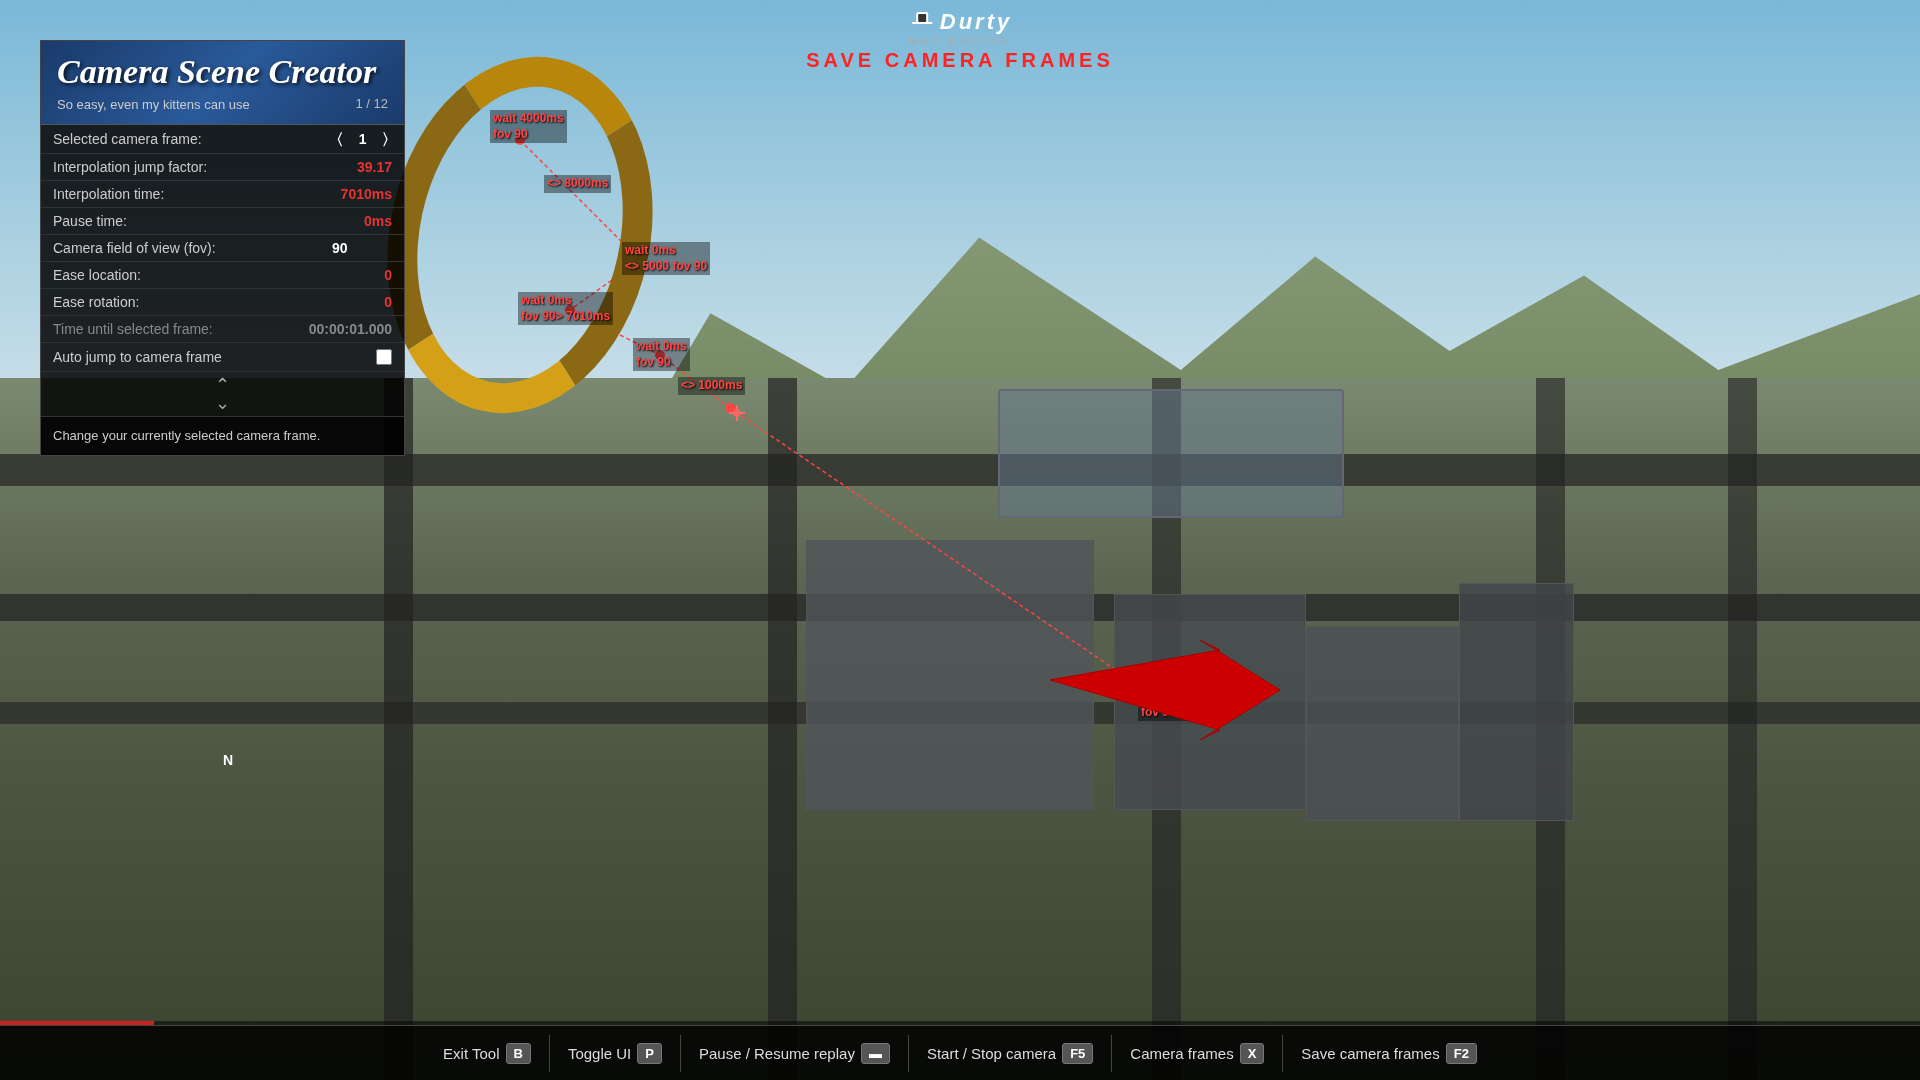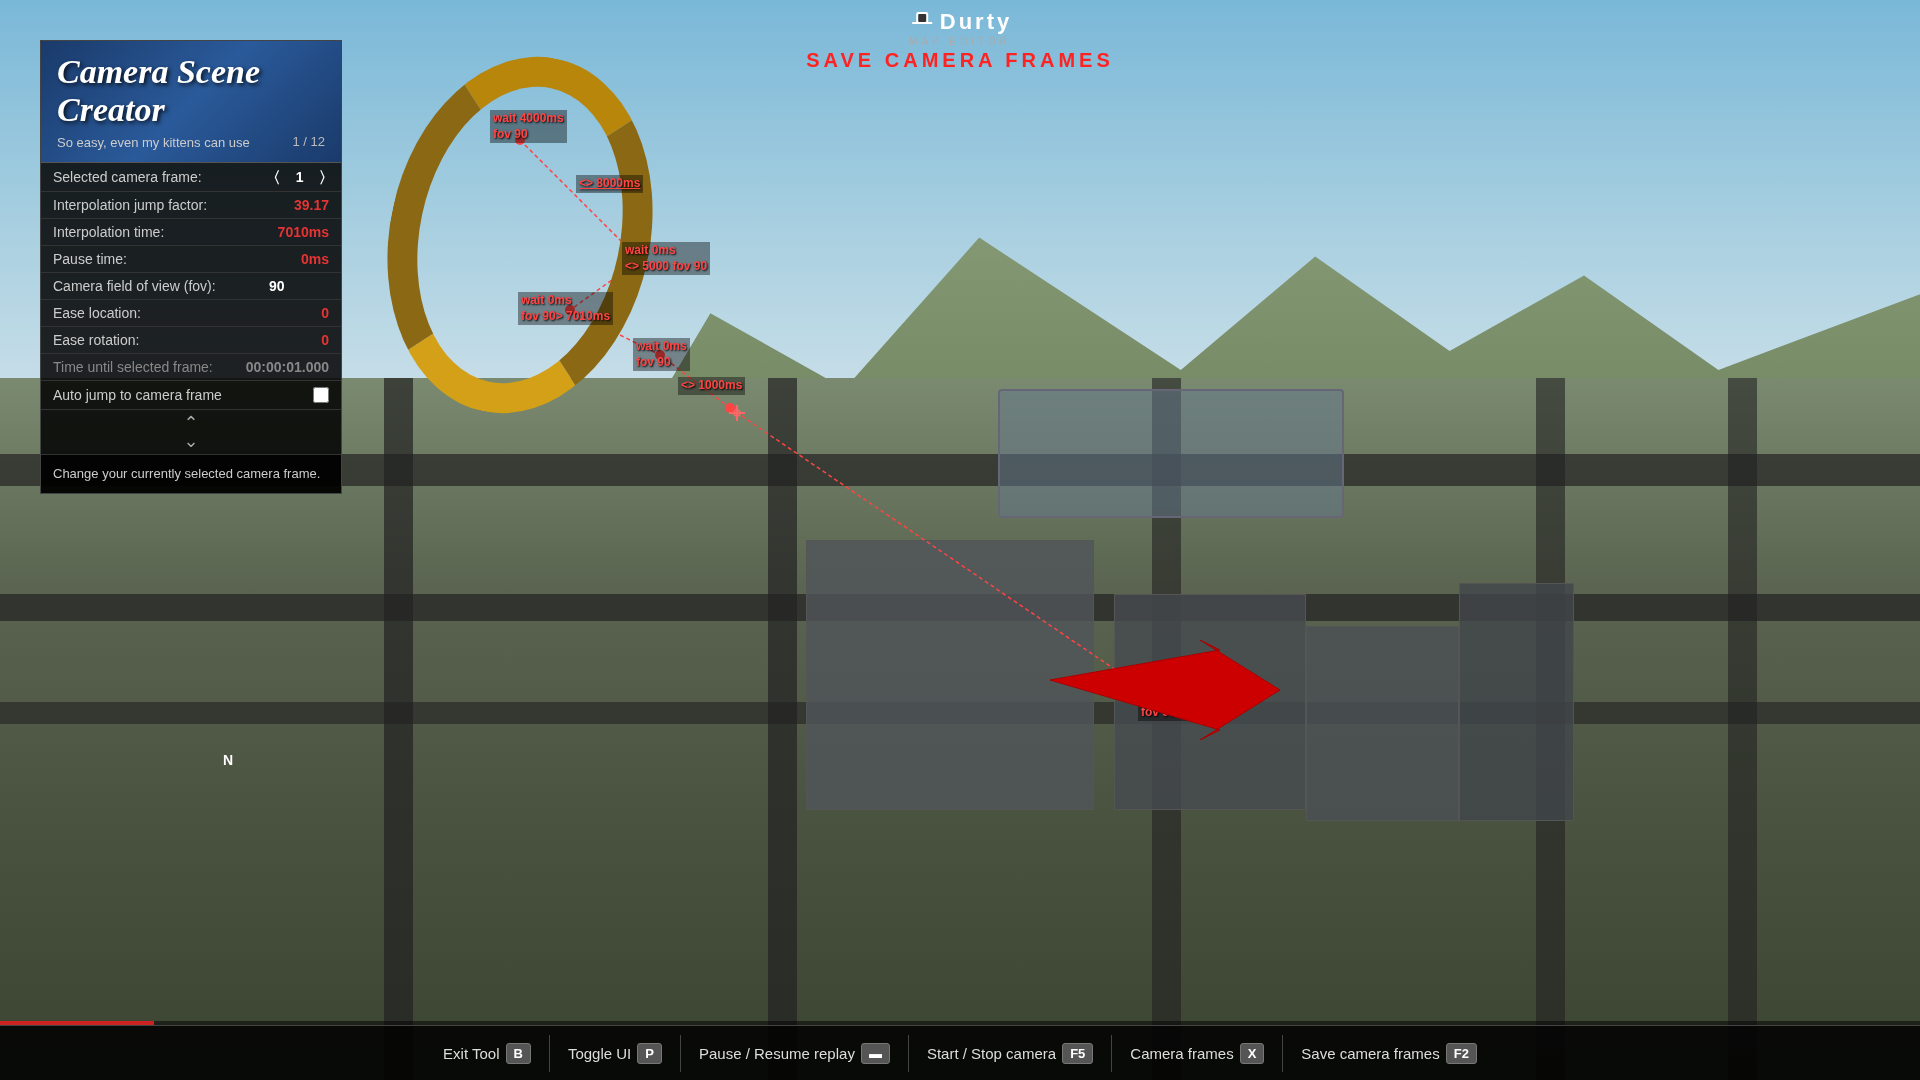--- a/index.html
+++ b/index.html
@@ -45,21 +45,21 @@
       top: 35%; left: 0;
       width: 100%; height: 65%;
       background: linear-gradient(180deg, #7a8a70 0%, #5a6450 30%, #4a5440 60%, #3a4430 100%);
     }
 
     
     #ui-panel {
       position: absolute;
       top: 40px;
       left: 40px;
-      width: 302px;
+      width: 365px;
       background: rgba(0, 0, 0, 0.85);
       border: 1px solid #444;
       z-index: 100;
     }
 
     .panel-header {
       background: linear-gradient(135deg, #1a3a6a 0%, #2a5a9a 50%, #1a3a6a 100%);
       padding: 12px 16px;
       border-bottom: 1px solid #555;
     }
@@ -305,37 +305,37 @@
       <line x1="0" y1="-8" x2="0" y2="8" stroke="#ff6666" stroke-width="2"></line>
       <circle cx="0" cy="0" r="3" fill="none" stroke="#ff6666" stroke-width="1.5"></circle>
     </svg>
   </div>
 
   <svg style="position:absolute; top:640px; left:1050px; width:230px; height:100px; z-index:55; pointer-events:none;">
     <polygon points="0,40 170,10 150,0 230,50 150,100 170,90" fill="#cc0000" stroke="#aa0000" stroke-width="1"></polygon>
   </svg>
 
   <div class="cam-annotation" style="top:110px; left:490px;">wait 4000ms<br>fov 90</div>
-  <div class="cam-annotation" style="top:175px; left:576px;text-decoration:underline;">&lt;&gt; 8000ms</div>
+  <div class="cam-annotation" style="top:175px; left:544px;">&lt;&gt; 8000ms</div>
   <div class="cam-annotation" style="top:242px; left:622px;">wait 0ms<br>&lt;&gt; 5000 fov 90</div>
   <div class="cam-annotation" style="top:292px; left:518px;">wait 0ms<br>fov 90&gt; 7010ms</div>
   <div class="cam-annotation" style="top:338px; left:633px;">wait 0ms<br>fov 90</div>
   <div class="cam-annotation" style="top:377px; left:678px;">&lt;&gt; 1000ms</div>
   <div class="cam-annotation" style="top:688px; left:1138px;">wait 0ms<br>fov 90</div>
 
   <div style="position:absolute; bottom:312px; left:223px; color:white; font-size:14px; font-weight:bold; z-index:50;">N</div>
 
   <div style="position:absolute; bottom:55px; left:0; width:100%; height:4px; background:rgba(0,0,0,0.5);">
     <div style="width:8%; height:100%; background:#cc2222;"></div>
   </div>
 </div>
 
 <div id="top-title">
   <div class="durty-logo">
-    <div style="display:flex; align-items:center; gap:4px;">
+    <div style="display:flex; align-items:center; gap:4px;font-style:italic;">
       <svg width="28" height="28" viewBox="0 0 28 28">
         <rect x="8" y="4" width="12" height="12" rx="2" fill="white"></rect>
         <rect x="10" y="6" width="8" height="8" rx="1" fill="#333"></rect>
         <rect x="4" y="14" width="20" height="2" fill="white"></rect>
       </svg>
       <span style="color:white; font-size:22px; font-weight:900; letter-spacing:3px;">Durty</span>
     </div>
     <div style="color:#aaa; font-size:10px; letter-spacing:4px;">MAP EDITOR</div>
     <div style="color:#ff2222; font-size:20px; font-weight:900; letter-spacing:4px; margin-top:2px;">SAVE CAMERA FRAMES</div>
   </div>

